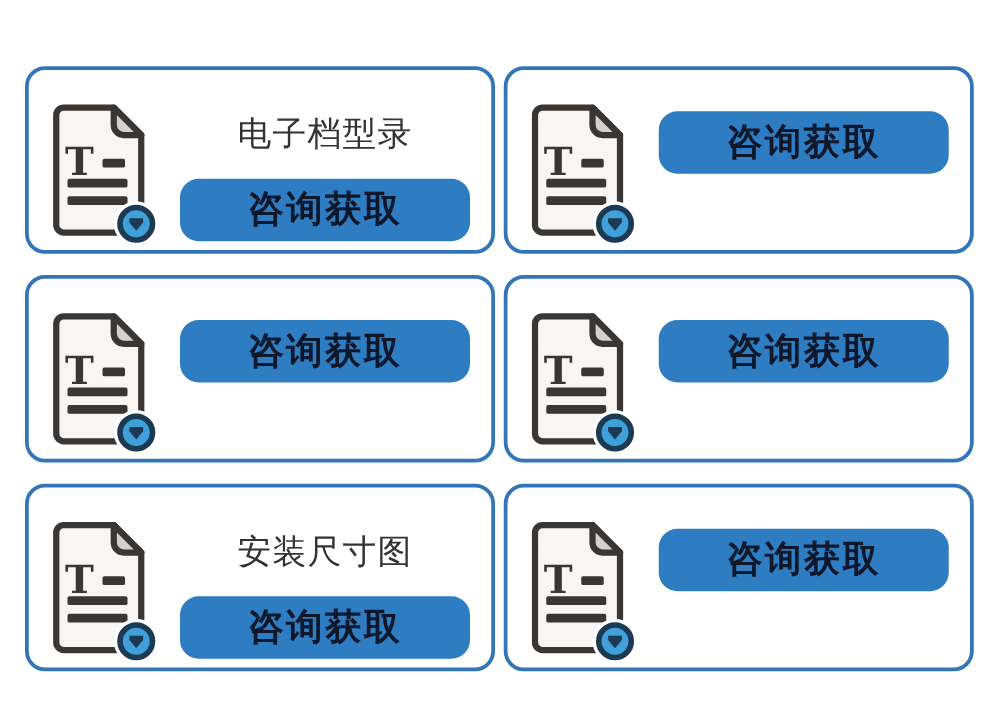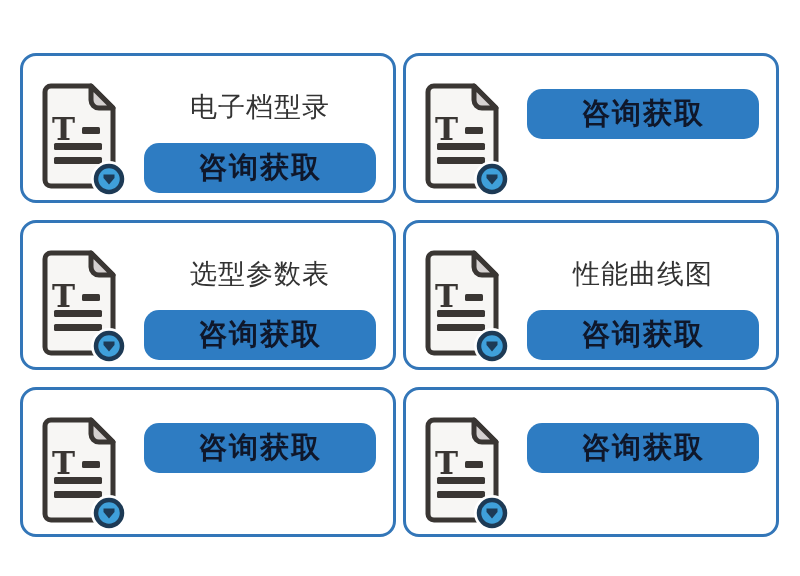--- a/index.html
+++ b/index.html
@@ -135,60 +135,59 @@
         <text class="t-letter" x="10" y="57">T</text>
         <rect class="ink" x="40" y="44" width="18" height="7" rx="1.5"></rect>
         <rect class="ink" x="12" y="60" width="48" height="7" rx="1.5"></rect>
         <rect class="ink" x="12" y="74" width="48" height="7" rx="1.5"></rect>
         <circle class="halo" cx="67" cy="96" r="18"></circle>
         <circle class="badge" cx="67" cy="96" r="13"></circle>
         <path class="arrow" d="M61.5 91.5 h11 v3.4 L67 101.5 l-5.5 -6.6 Z"></path>
       </svg>
     </div>
     <div class="card-right">
-      <div class="card-title">选型参数表</div>
-      <button class="consult-btn">咨询获取</button>
-    </div>
-  </div>
-
-  <div class="card">
-    <div class="icon-wrap">
-      <svg width="88" height="118" viewBox="0 0 88 118" xmlns="http://www.w3.org/2000/svg">
-        <path class="page" d="M9 3 H49 L71 25 V97 a6 6 0 0 1 -6 6 H9 a6 6 0 0 1 -6 -6 V9 a6 6 0 0 1 6 -6 Z"></path>
-        <path class="fold" d="M49 3 L71 25 H57 a8 8 0 0 1 -8 -8 Z"></path>
-        <text class="t-letter" x="10" y="57">T</text>
-        <rect class="ink" x="40" y="44" width="18" height="7" rx="1.5"></rect>
-        <rect class="ink" x="12" y="60" width="48" height="7" rx="1.5"></rect>
-        <rect class="ink" x="12" y="74" width="48" height="7" rx="1.5"></rect>
-        <circle class="halo" cx="67" cy="96" r="18"></circle>
-        <circle class="badge" cx="67" cy="96" r="13"></circle>
-        <path class="arrow" d="M61.5 91.5 h11 v3.4 L67 101.5 l-5.5 -6.6 Z"></path>
-      </svg>
-    </div>
-    <div class="card-right">
-      <div class="card-title">性能曲线图</div>
-      <button class="consult-btn">咨询获取</button>
-    </div>
-  </div>
-
-  <div class="card">
-    <div class="icon-wrap">
-      <svg width="88" height="118" viewBox="0 0 88 118" xmlns="http://www.w3.org/2000/svg">
-        <path class="page" d="M9 3 H49 L71 25 V97 a6 6 0 0 1 -6 6 H9 a6 6 0 0 1 -6 -6 V9 a6 6 0 0 1 6 -6 Z"></path>
-        <path class="fold" d="M49 3 L71 25 H57 a8 8 0 0 1 -8 -8 Z"></path>
-        <text class="t-letter" x="10" y="57">T</text>
-        <rect class="ink" x="40" y="44" width="18" height="7" rx="1.5"></rect>
-        <rect class="ink" x="12" y="60" width="48" height="7" rx="1.5"></rect>
-        <rect class="ink" x="12" y="74" width="48" height="7" rx="1.5"></rect>
-        <circle class="halo" cx="67" cy="96" r="18"></circle>
-        <circle class="badge" cx="67" cy="96" r="13"></circle>
-        <path class="arrow" d="M61.5 91.5 h11 v3.4 L67 101.5 l-5.5 -6.6 Z"></path>
-      </svg>
-    </div>
-    <div class="card-right">
+      <button class="consult-btn">咨询获取</button>
+    </div>
+  </div>
+
+  <div class="card">
+    <div class="icon-wrap">
+      <svg width="88" height="118" viewBox="0 0 88 118" xmlns="http://www.w3.org/2000/svg">
+        <path class="page" d="M9 3 H49 L71 25 V97 a6 6 0 0 1 -6 6 H9 a6 6 0 0 1 -6 -6 V9 a6 6 0 0 1 6 -6 Z"></path>
+        <path class="fold" d="M49 3 L71 25 H57 a8 8 0 0 1 -8 -8 Z"></path>
+        <text class="t-letter" x="10" y="57">T</text>
+        <rect class="ink" x="40" y="44" width="18" height="7" rx="1.5"></rect>
+        <rect class="ink" x="12" y="60" width="48" height="7" rx="1.5"></rect>
+        <rect class="ink" x="12" y="74" width="48" height="7" rx="1.5"></rect>
+        <circle class="halo" cx="67" cy="96" r="18"></circle>
+        <circle class="badge" cx="67" cy="96" r="13"></circle>
+        <path class="arrow" d="M61.5 91.5 h11 v3.4 L67 101.5 l-5.5 -6.6 Z"></path>
+      </svg>
+    </div>
+    <div class="card-right">
+      <button class="consult-btn">咨询获取</button>
+    </div>
+  </div>
+
+  <div class="card">
+    <div class="icon-wrap">
+      <svg width="88" height="118" viewBox="0 0 88 118" xmlns="http://www.w3.org/2000/svg">
+        <path class="page" d="M9 3 H49 L71 25 V97 a6 6 0 0 1 -6 6 H9 a6 6 0 0 1 -6 -6 V9 a6 6 0 0 1 6 -6 Z"></path>
+        <path class="fold" d="M49 3 L71 25 H57 a8 8 0 0 1 -8 -8 Z"></path>
+        <text class="t-letter" x="10" y="57">T</text>
+        <rect class="ink" x="40" y="44" width="18" height="7" rx="1.5"></rect>
+        <rect class="ink" x="12" y="60" width="48" height="7" rx="1.5"></rect>
+        <rect class="ink" x="12" y="74" width="48" height="7" rx="1.5"></rect>
+        <circle class="halo" cx="67" cy="96" r="18"></circle>
+        <circle class="badge" cx="67" cy="96" r="13"></circle>
+        <path class="arrow" d="M61.5 91.5 h11 v3.4 L67 101.5 l-5.5 -6.6 Z"></path>
+      </svg>
+    </div>
+    <div class="card-right">
+      <div class="card-title">安装尺寸图</div>
       <button class="consult-btn">咨询获取</button>
     </div>
   </div>
 
   <div class="card">
     <div class="icon-wrap">
       <svg width="88" height="118" viewBox="0 0 88 118" xmlns="http://www.w3.org/2000/svg">
         <path class="page" d="M9 3 H49 L71 25 V97 a6 6 0 0 1 -6 6 H9 a6 6 0 0 1 -6 -6 V9 a6 6 0 0 1 6 -6 Z"></path>
         <path class="fold" d="M49 3 L71 25 H57 a8 8 0 0 1 -8 -8 Z"></path>
         <text class="t-letter" x="10" y="57">T</text>

